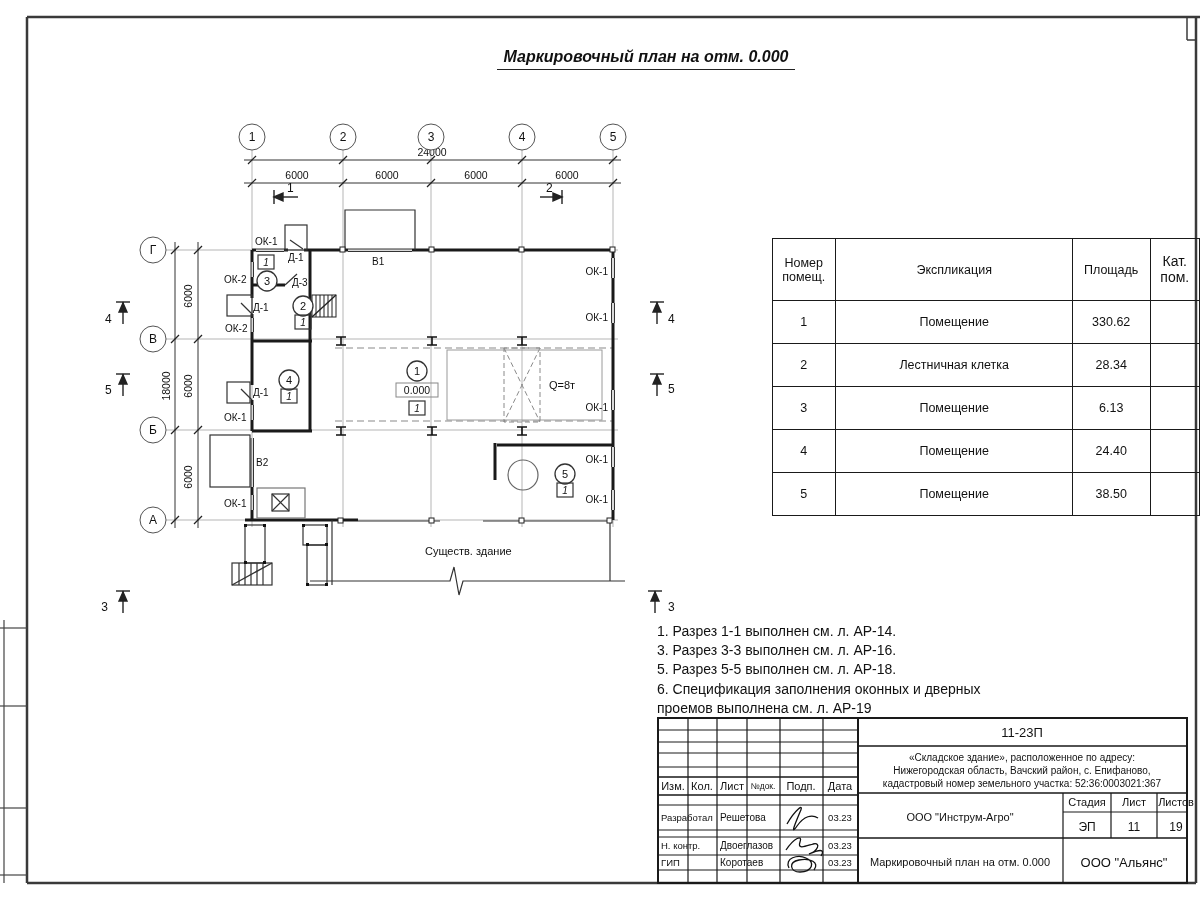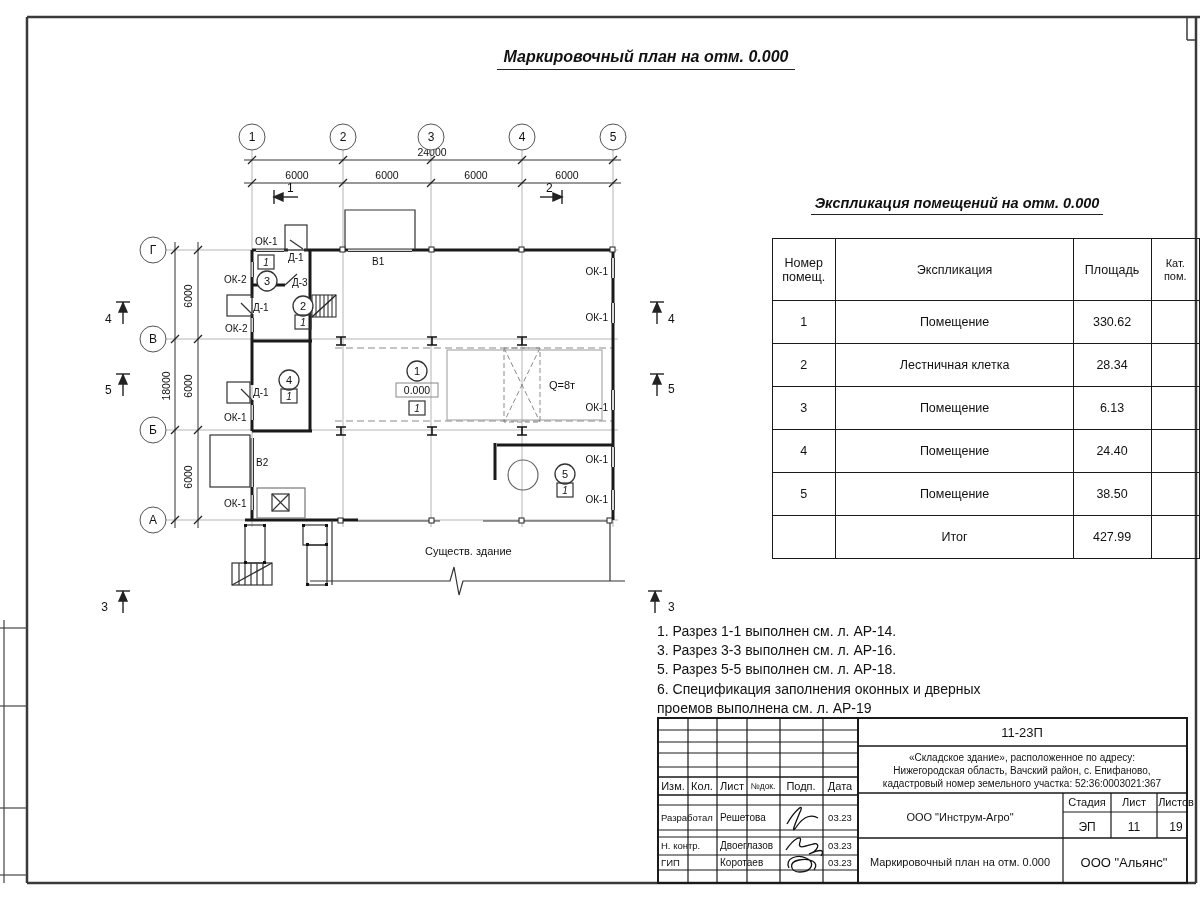--- a/index.html
+++ b/index.html
@@ -17,21 +17,21 @@
   
   table.expl{position:absolute;left:772px;top:238px;border-collapse:collapse;table-layout:fixed;
       font-size:12.5px;}
   table.expl th,table.expl td{border:1.6px solid #1a1a1a;padding:8px;vertical-align:middle;
       font-weight:normal;line-height:1.12;}
   table.expl th{height:45px;text-align:center;}
   table.expl td{height:26px;}
   .c-num{width:46px;text-align:center;}
   .c-name{width:245px;text-align:center;padding-left:9px !important;}
   .c-area{width:62px;text-align:center;margin-left:25px;}
-  .c-cat{width:33px;text-align:center;font-size:11px;}
+  .c-cat{width:33px;text-align:center;font-size:14px;}
   
   .notes{top:622px;left:657px;width:335px;font-size:14px;line-height:1.37;}
   .notes div{white-space:pre-line;}
 </style>
 </head>
 <body>
 
 <div id="sheet">
 
   <svg class="abs" style="left:0;top:0" width="1200" height="900" viewBox="0 0 1200 900">
@@ -397,23 +397,20 @@
         <path d="M786 850 C794 838, 803 834, 800 842 C797 850, 806 846, 813 844 C822 842, 817 852, 809 854 C818 850, 826 848, 821 856"></path>
         <path d="M789 868 C784 858, 798 854, 806 858 C816 862, 812 872, 800 872 C790 872, 788 862, 799 860 C810 858, 820 862, 814 870"></path>
       </g>
     </g>
   </svg>
 
   <div class="abs drawing-title">
     <span>Маркировочный план на отм. 0.000</span>
   </div>
 
-  <div class="abs expl-title">
-    <span>Экспликация помещений на отм. 0.000</span>
-  </div>
 
   <table class="expl">
     <thead>
       <tr>
         <th class="c-num">Номер помещ.</th>
         <th class="c-name" style="text-align:center;padding-left:0">Экспликация</th>
         <th class="c-area">Площадь</th>
         <th class="c-cat">Кат. пом.</th>
       </tr>
     </thead>
@@ -439,26 +436,20 @@
       <tr>
         <td class="c-num">4</td>
         <td class="c-name">Помещение</td>
         <td class="c-area">24.40</td>
         <td class="c-cat"></td>
       </tr>
       <tr>
         <td class="c-num">5</td>
         <td class="c-name">Помещение</td>
         <td class="c-area">38.50</td>
-        <td class="c-cat"></td>
-      </tr>
-      <tr>
-        <td class="c-num"></td>
-        <td class="c-name" style="padding-left:14px">Итог</td>
-        <td class="c-area">427.99</td>
         <td class="c-cat"></td>
       </tr>
     </tbody>
   </table>
 
   <div class="abs notes">
     <div>1. Разрез 1-1 выполнен см. л. АР-14.</div>
     <div>3. Разрез 3-3 выполнен см. л. АР-16.</div>
     <div>5. Разрез 5-5 выполнен см. л. АР-18.</div>
     <div>6. Спецификация заполнения оконных и дверных

